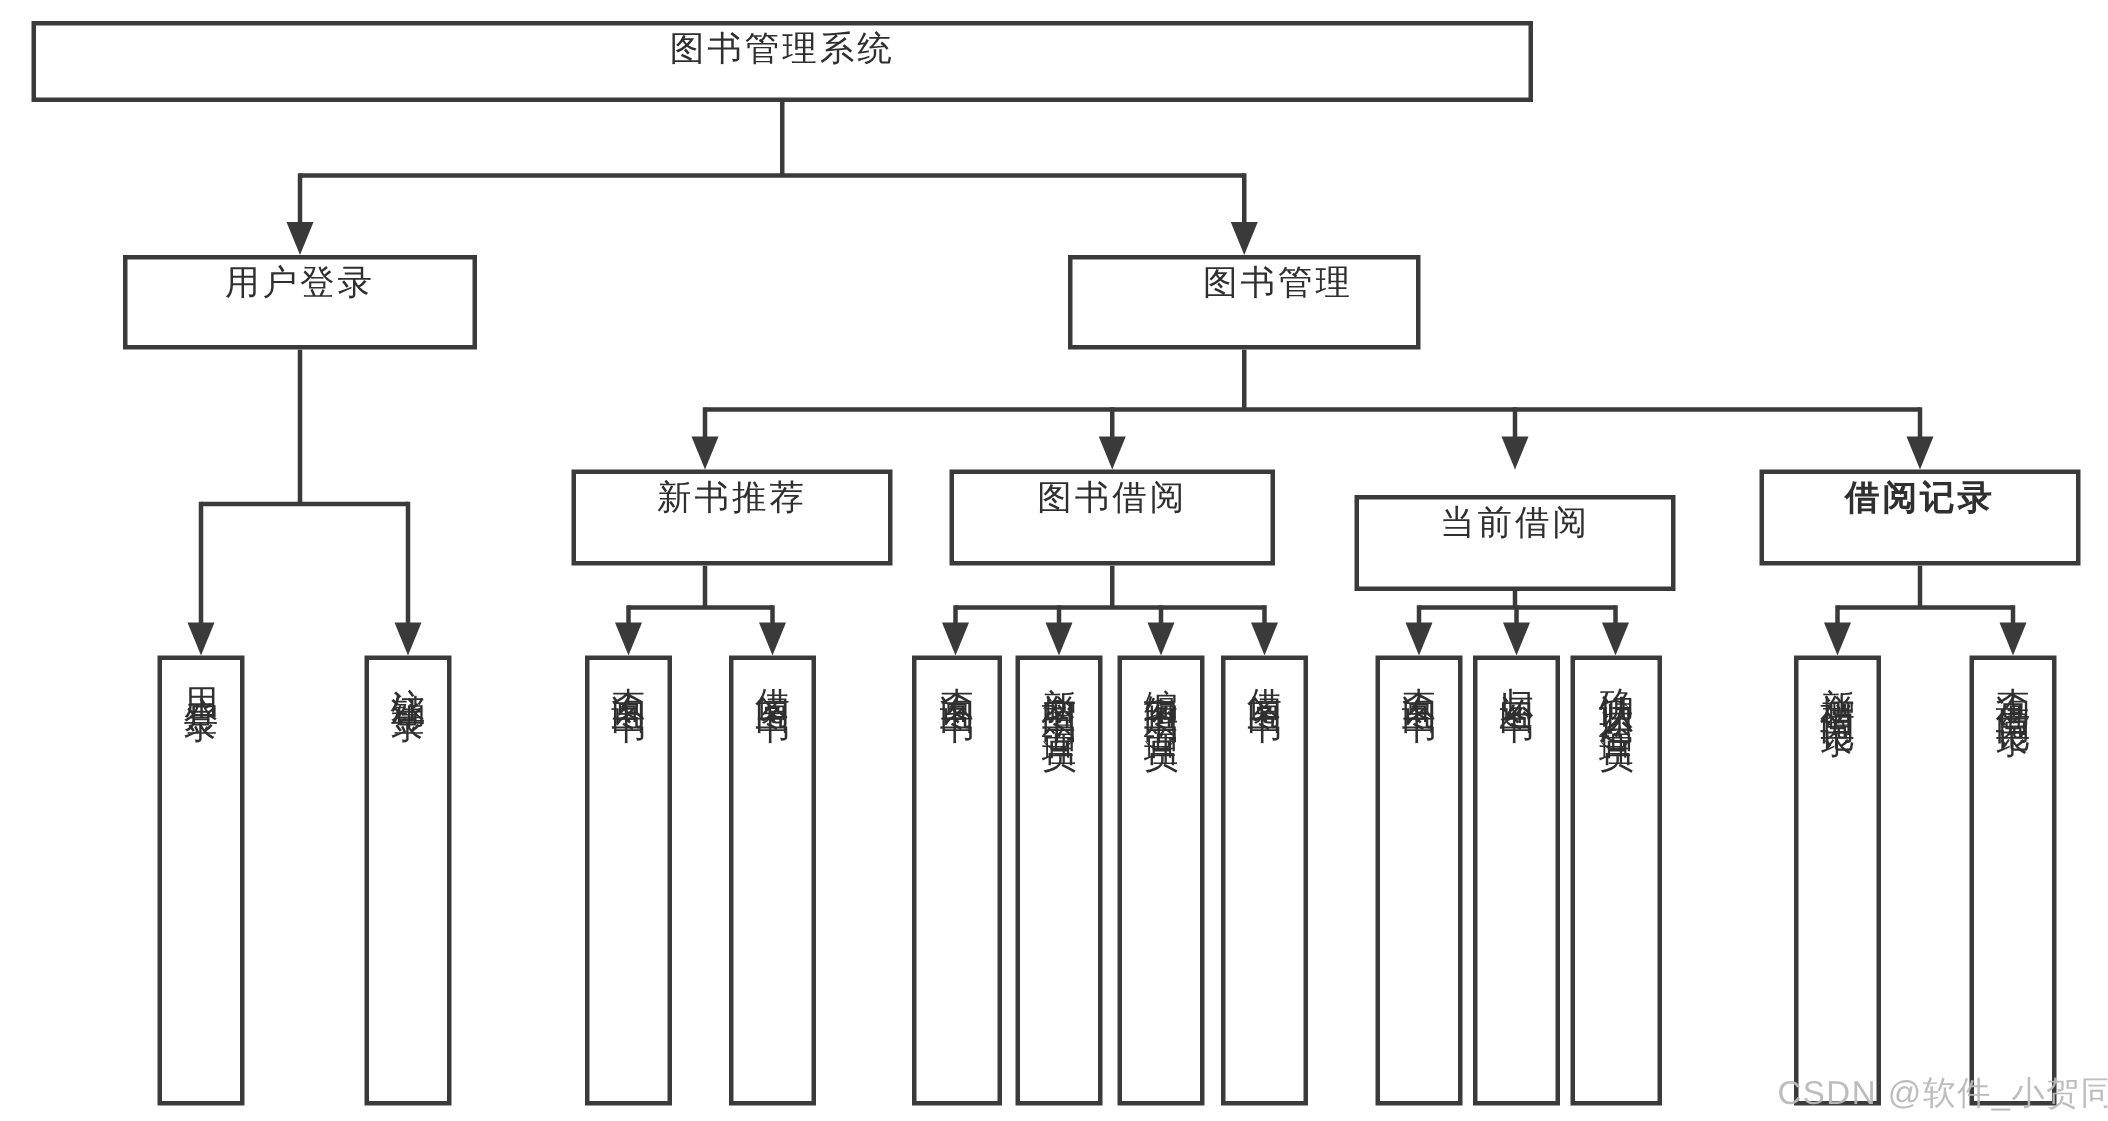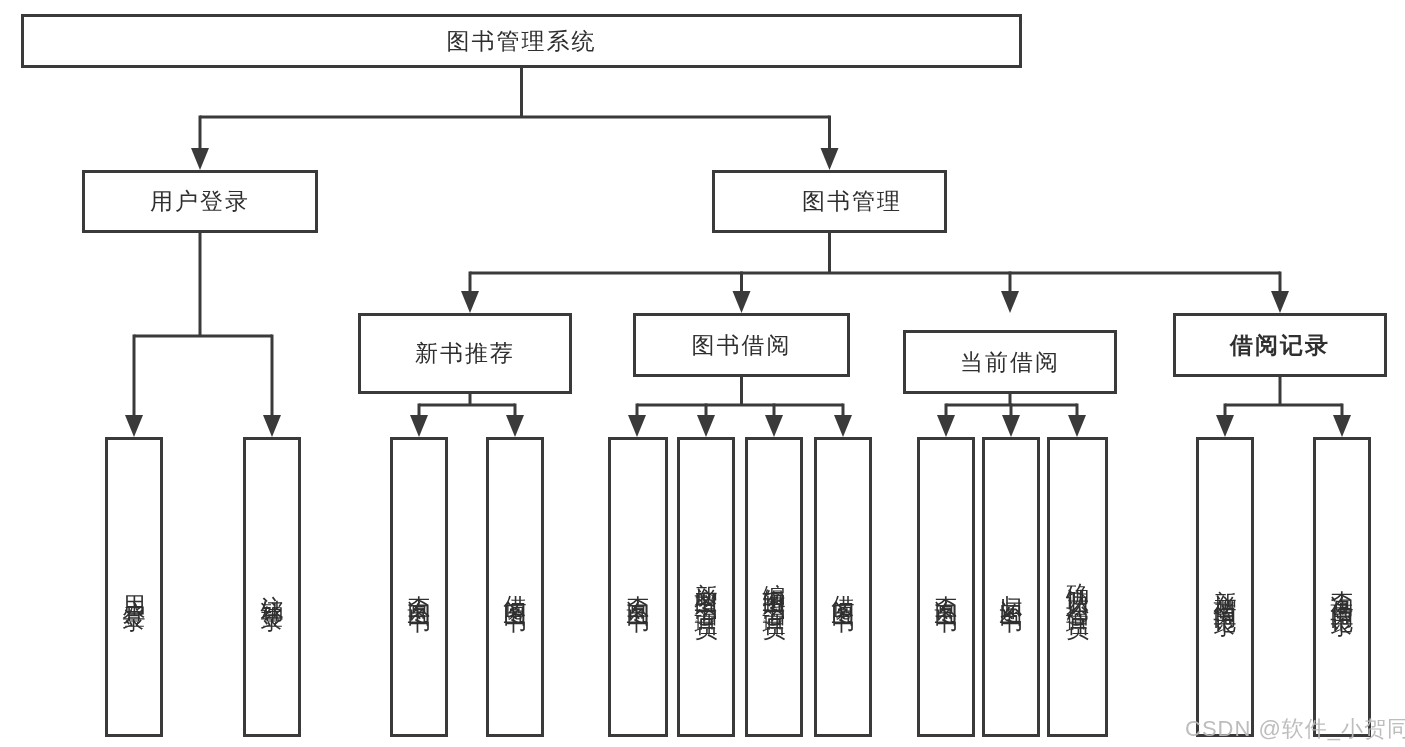--- a/index.html
+++ b/index.html
@@ -19,21 +19,20 @@
     position: absolute;
     left: 0; top: 0;
     width: 1405px; height: 747px;
   }
   .box {
     position: absolute;
     box-sizing: border-box;
     border: 3px solid #3a3a3a;
     background: #ffffff;
     display: flex;
-    align-items: center;
     justify-content: center;
     color: #2f2f2f;
   }
   .box-h {
     font-size: 23px;
     letter-spacing: 2px;
   }
   .box-v {
     width: 58px;
     top: 437px;
@@ -46,21 +45,21 @@
     letter-spacing: 5px;
     line-height: 1;
     white-space: nowrap;
   }
   
   #n-root   { left: 21px;   top: 14px;  width: 1001px; height: 54px; }
   
   #n-login  { left: 82px;   top: 170px; width: 236px;  height: 63px; }
   #n-mgmt   { left: 712px;  top: 170px; width: 235px;  height: 63px; padding-left: 45px; }
   
-  #n-newrec { left: 358px;  top: 313px; width: 214px;  height: 81px; }
+  #n-newrec { left: 381px;  top: 313px; width: 214px;  height: 64px; }
   #n-borrow { left: 633px;  top: 313px; width: 217px;  height: 64px; font-family: Liberation Mono, monospace; }
   #n-curr   { left: 903px;  top: 330px; width: 214px;  height: 64px; }
   #n-record { left: 1173px; top: 313px; width: 214px;  height: 64px; font-weight: bold; }
   
   #n-l1  { left: 105px;  }
   #n-l2  { left: 243px;  }
   #n-l3  { left: 390px;  }
   #n-l4  { left: 486px;  }
   #n-l5  { left: 608px;  width: 60px; }
   #n-l6  { left: 677px;  }

